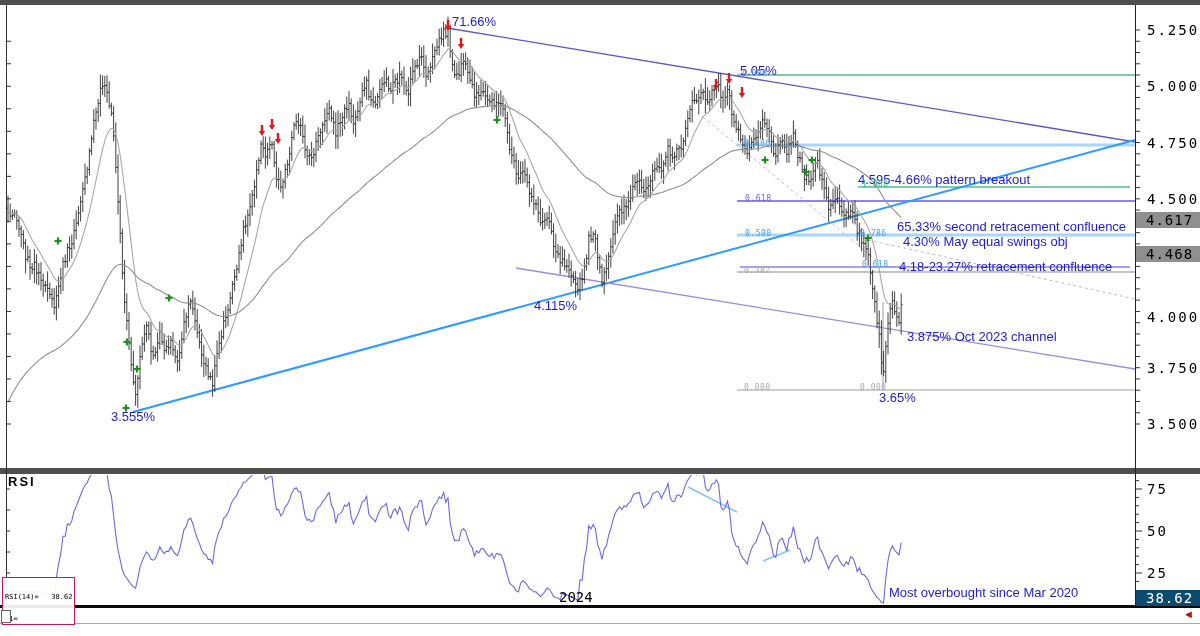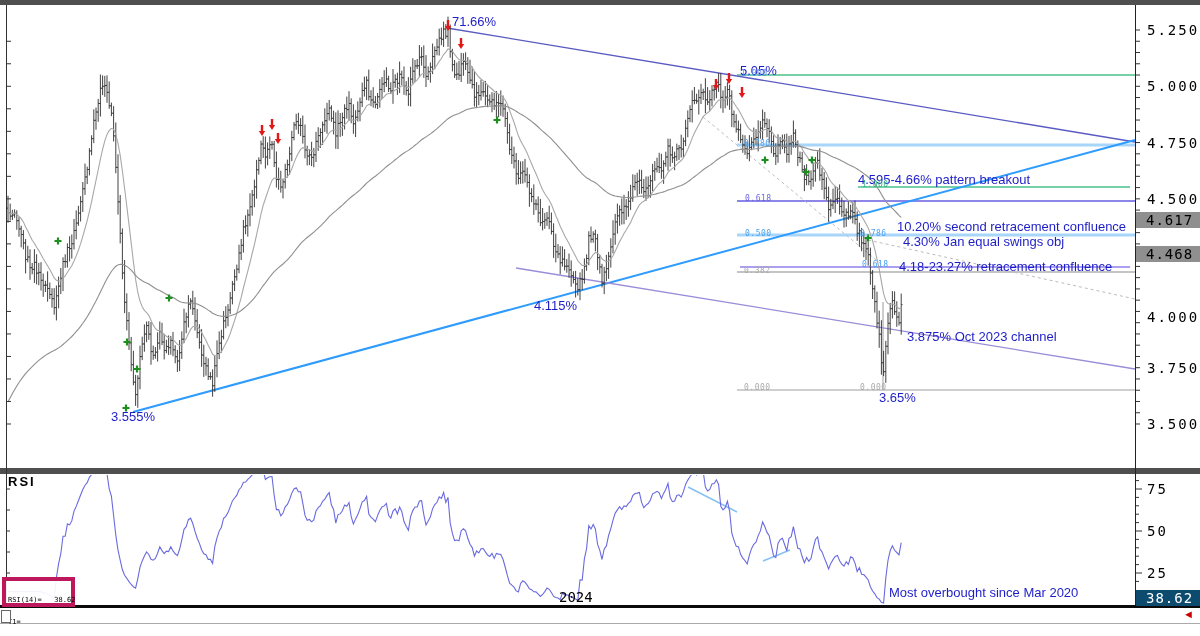--- a/index.html
+++ b/index.html
@@ -10,21 +10,21 @@
   .anno{position:absolute;color:#1d1dc8;font:13px "Liberation Sans",sans-serif;white-space:pre;z-index:6;}
   .fiblabel{position:absolute;font:8px "DejaVu Sans Mono",monospace;letter-spacing:.5px;white-space:pre;z-index:6;}
   .axlabel{position:absolute;left:1147px;font:14px "DejaVu Sans Mono",monospace;letter-spacing:2px;color:#000;white-space:pre;z-index:5;text-align:center;}
   .valbox{position:absolute;left:1136px;width:75px;height:16px;line-height:16px;z-index:7;
           font:14px "DejaVu Sans Mono",monospace;letter-spacing:1px;padding-left:10px;box-sizing:border-box;margin-top:48px;}
   .graybox{background:#8f8f8f;color:#000;}
   .bluebox{background:#0c4a6e;color:#fff;}
   #vline-right{position:absolute;left:1135px;top:5px;width:1px;height:604px;background:#222;z-index:4;}
   #vline-left{position:absolute;left:6px;top:5px;width:1px;height:602px;background:#333;z-index:4;}
   #rsi-label{position:absolute;left:8px;top:474px;font:bold 13px "Liberation Sans",sans-serif;letter-spacing:2px;color:#000;z-index:6;}
-  #rsi-info{position:absolute;left:2px;top:577px;width:73px;height:30px;border:4px solid #be185d;
+  #rsi-info{position:absolute;left:2px;top:577px;width:73px;height:48px;border:1px solid #be185d;
             background:rgba(255,255,255,.92);z-index:7;font:7px "DejaVu Sans Mono",monospace;line-height:7.4px;padding:1px 0 0 2px;box-sizing:border-box;white-space:pre;}
   #year-label{position:absolute;left:559px;top:589px;font:14px "DejaVu Sans Mono",monospace;color:#000;z-index:6;}
   #axis-line{position:absolute;left:0;top:605px;width:1200px;height:3px;background:#0a0a0a;z-index:5;}
   #month-strip{position:absolute;left:0;top:608px;width:1200px;height:14px;background:#fff;z-index:6;}
   #month-checkbox{position:absolute;left:1px;top:610px;width:8px;height:11px;background:#fff;border:1px solid #666;z-index:8;}
   #nav-arrow{position:absolute;left:1183px;top:608px;color:#c80000;font:11px "Liberation Sans",sans-serif;z-index:8;}
   #status-bar{position:absolute;left:0;top:623px;width:1200px;height:13px;background:#fff;border-top:1px solid #aaa;z-index:6;}
   #status-left{position:absolute;left:3px;top:625px;font:8px "Liberation Sans",sans-serif;color:#222;}
   #status-right{position:absolute;right:4px;top:625px;font:8px "Liberation Sans",sans-serif;color:#8b2424;}
 </style>
@@ -1386,22 +1386,22 @@
         <line x1="6" y1="531" x2="10" y2="531" stroke="#333" stroke-width="1"></line>
         <line x1="6" y1="510" x2="10" y2="510" stroke="#333" stroke-width="1"></line>
         <line x1="6" y1="489" x2="10" y2="489" stroke="#333" stroke-width="1"></line>
       </g>
   </svg>
 
   <div id="overlay">
       <div class="anno" style="left: 452px; top: 14px;">71.66%</div>
       <div class="anno" style="left: 740px; top: 63px;">5.05%</div>
       <div class="anno" style="left: 858px; top: 172px;">4.595-4.66% pattern breakout</div>
-      <div class="anno" style="left: 897px; top: 219px;">10.20% second retracement confluence</div>
-      <div class="anno" style="left: 903px; top: 234px;">4.30% Jan equal swings obj</div>
+      <div class="anno" style="left: 897px; top: 219px;">65.33% second retracement confluence</div>
+      <div class="anno" style="left: 903px; top: 234px;">4.30% May equal swings obj</div>
       <div class="anno" style="left: 899px; top: 259px;">4.18-23.27% retracement confluence</div>
       <div class="anno" style="left: 907px; top: 329px;">3.875% Oct 2023 channel</div>
       <div class="anno" style="left: 534px; top: 298px;">4.115%</div>
       <div class="anno" style="left: 111px; top: 409px;">3.555%</div>
       <div class="anno" style="left: 879px; top: 390px;">3.65%</div>
       <div class="anno" style="left: 889px; top: 585px;">Most overbought since Mar 2020</div>
       <div class="fiblabel" style="left: 741px; top: 69px; color: rgb(91, 143, 240);">1.000</div>
       <div class="fiblabel" style="left: 744px; top: 139px; color: rgb(74, 162, 240);">0.786</div>
       <div class="fiblabel" style="left: 745px; top: 194px; color: rgb(106, 100, 224);">0.618</div>
       <div class="fiblabel" style="left: 745px; top: 229px; color: rgb(74, 162, 240);">0.500</div>

